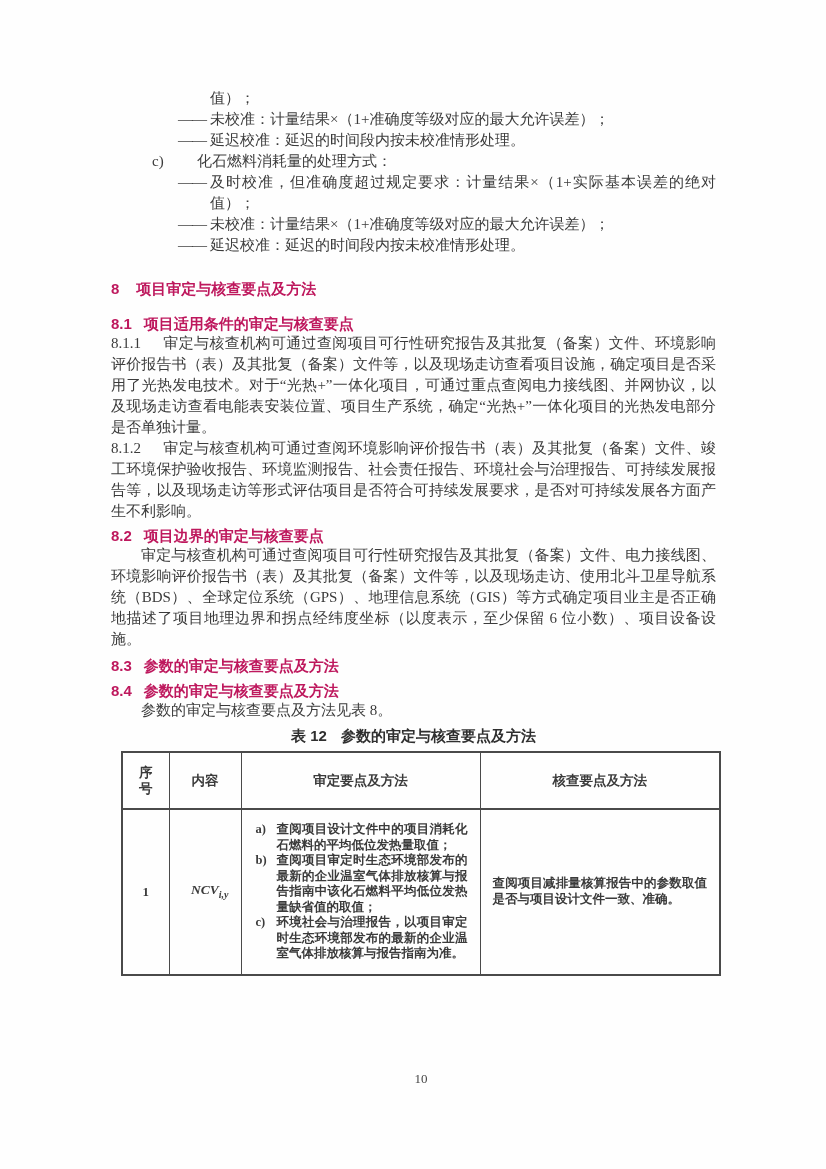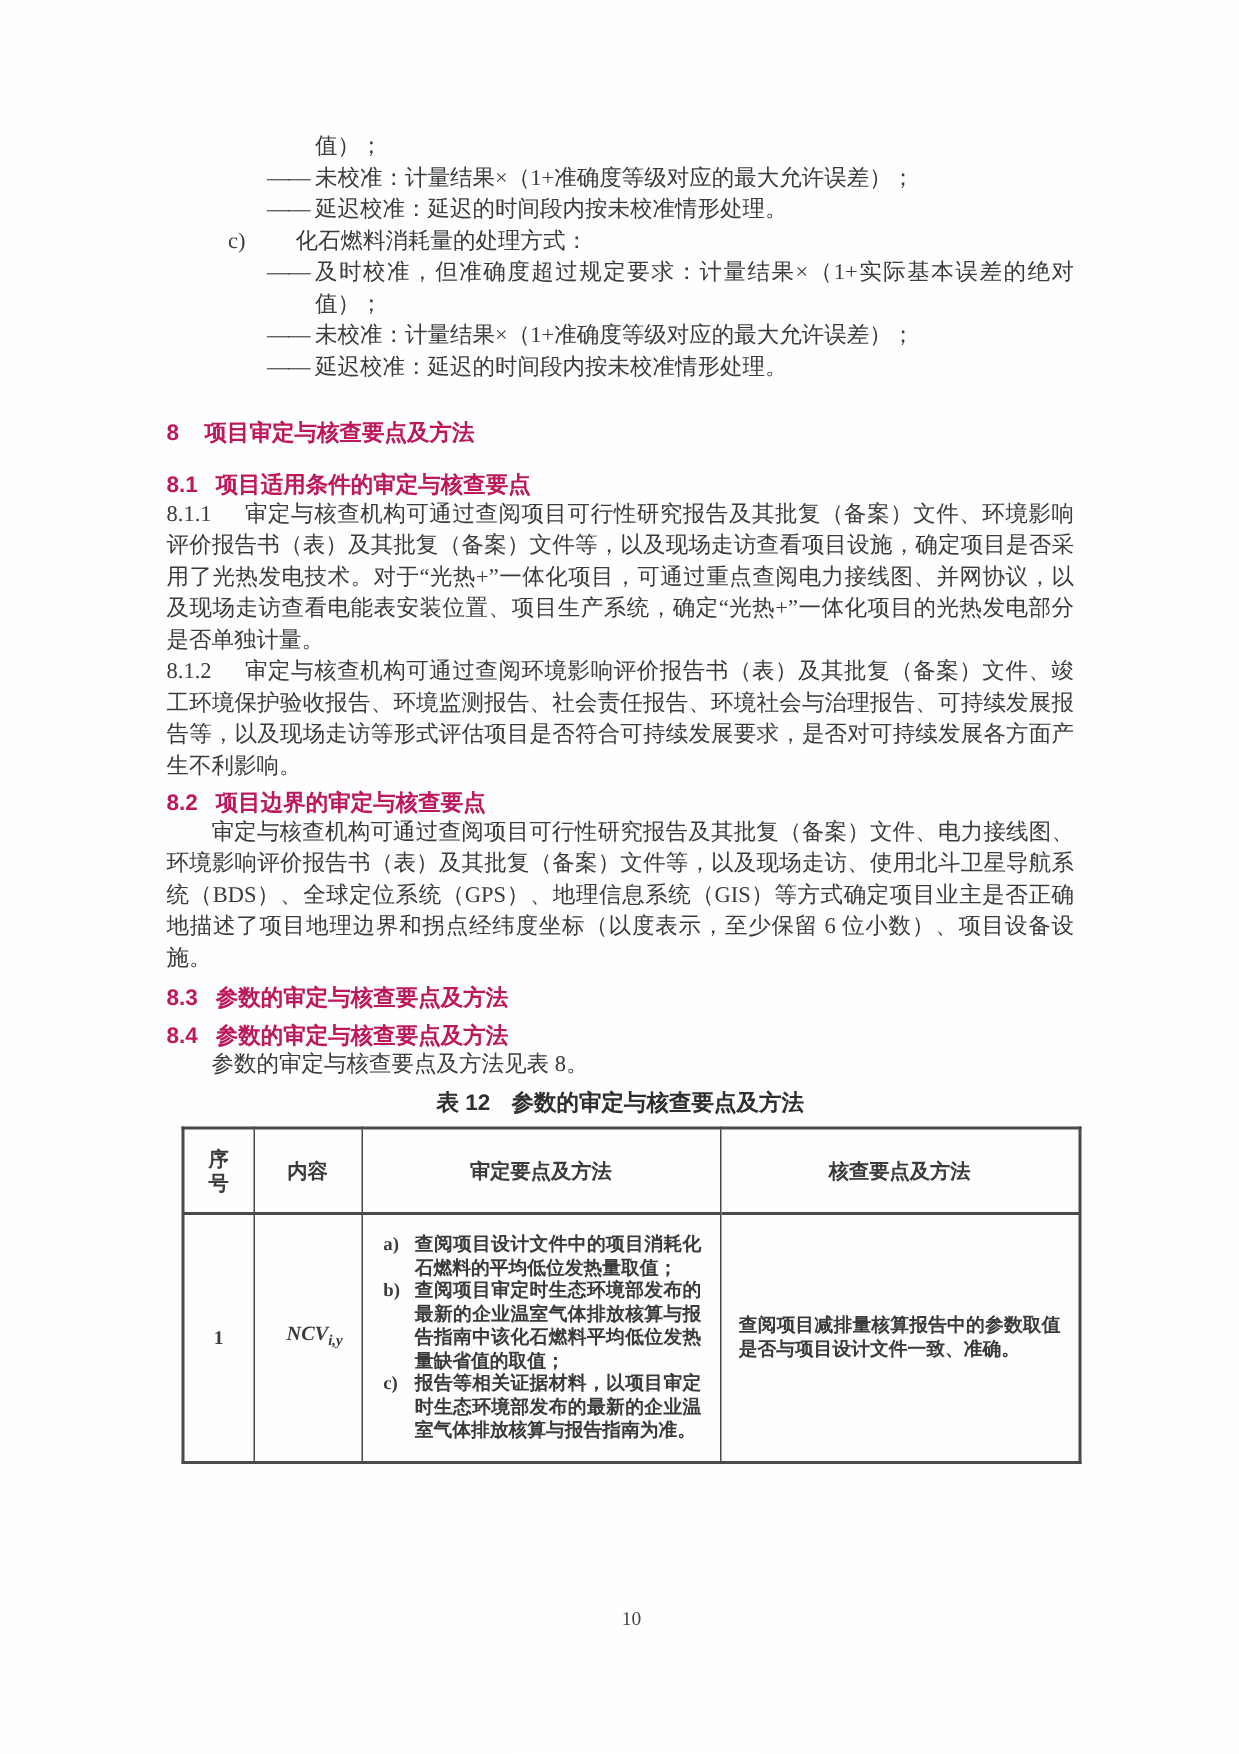--- a/index.html
+++ b/index.html
@@ -204,21 +204,21 @@
             <div class="t-item">
               <span class="t-marker">a)</span>
               <span>查阅项目设计文件中的项目消耗化石燃料的平均低位发热量取值；</span>
             </div>
             <div class="t-item">
               <span class="t-marker">b)</span>
               <span>查阅项目审定时生态环境部发布的最新的企业温室气体排放核算与报告指南中该化石燃料平均低位发热量缺省值的取值；</span>
             </div>
             <div class="t-item">
               <span class="t-marker">c)</span>
-              <span>报告等相关证据材料，以项目审定时生态环境部发布的最新的企业温室气体排放核算与报告指南为准。</span>
+              <span>环境社会与治理报告，以项目审定时生态环境部发布的最新的企业温室气体排放核算与报告指南为准。</span>
             </div>
           </td>
           <td class="cell-chk">
             <span>查阅项目减排量核算报告中的参数取值是否与项目设计文件一致、准确。</span>
           </td>
         </tr>
       </tbody>
     </table>
 
   </div>

